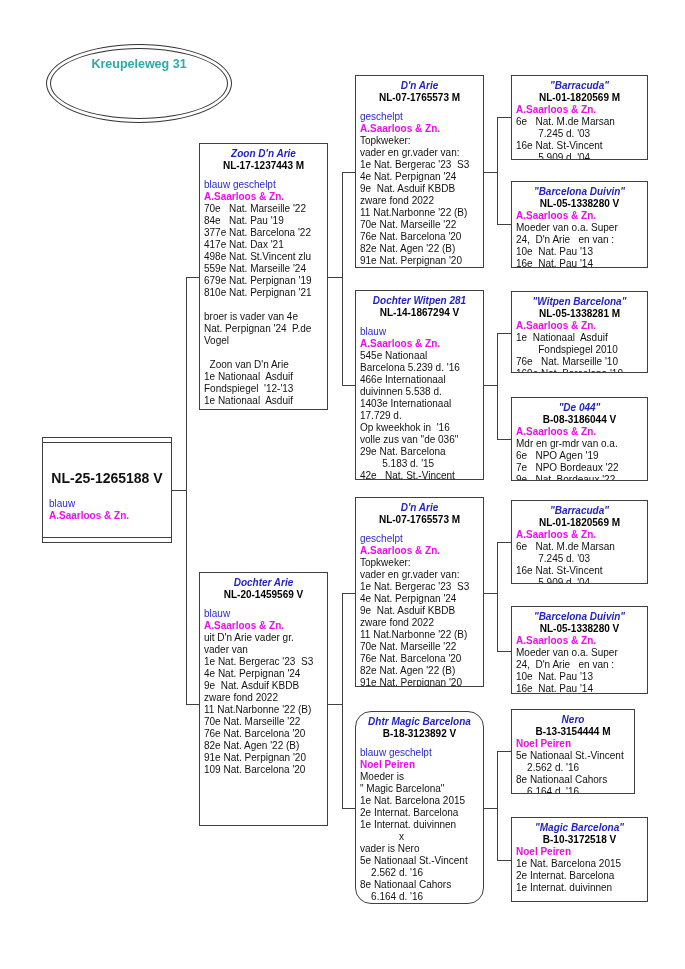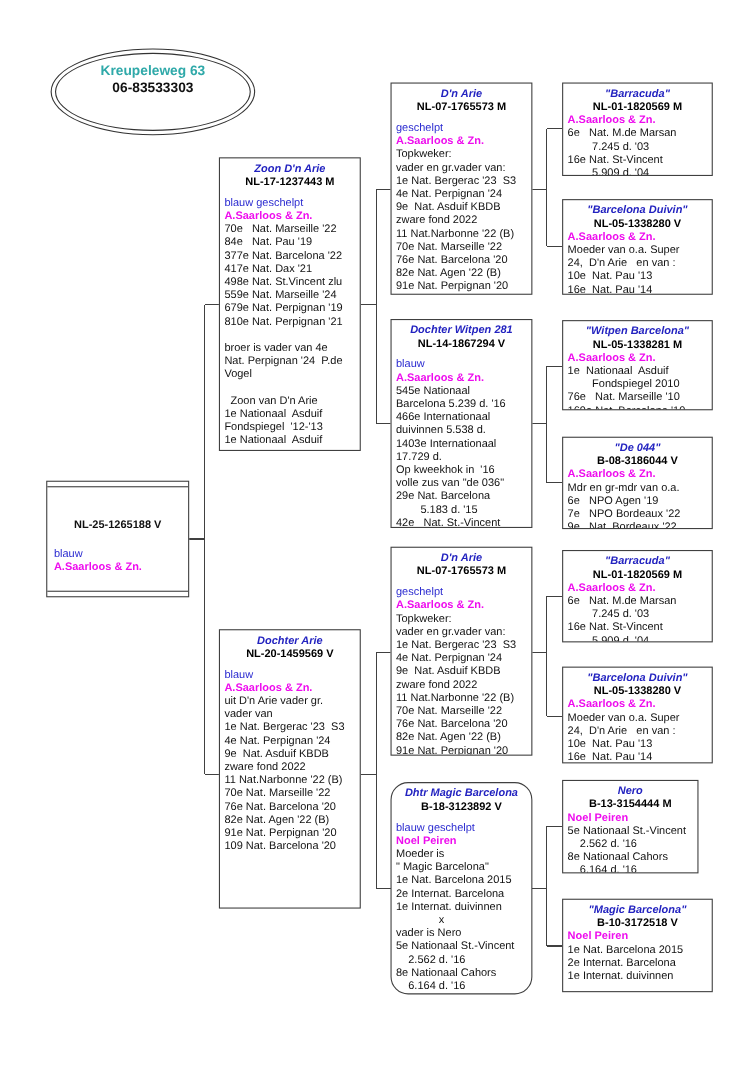--- a/index.html
+++ b/index.html
@@ -24,21 +24,21 @@
         font-size:10px;line-height:12px;box-sizing:border-box;}
   .bx-title{text-align:center;font-weight:bold;font-style:italic;color:#2323c0;margin-top:4px;}
   .bx-ring{text-align:center;font-weight:bold;color:#000;}
   .bx-color{color:#2a2ad0;margin-top:7px;padding-left:4px;white-space:pre;}
   .bx-owner{color:#ee0cee;font-weight:bold;padding-left:4px;white-space:pre;}
   .bx-line{padding-left:4px;white-space:pre;}
 
   
   .root .dbl{position:absolute;left:-1px;right:-1px;border-top:1px solid #404040;}
   .root .dbl.t{top:4px;} .root .dbl.b{bottom:4px;}
-  .root-ring{margin-top:34px;text-align:center;font-weight:bold;font-size:10px;}
+  .root-ring{margin-top:34px;text-align:center;font-weight:bold;font-size:14px;}
   .root-meta{margin-top:14px;}
   .root .bx-color{margin-top:0;padding-left:6px;}
   .root .bx-owner{padding-left:6px;}
 </style>
 </head>
 <body>
 
 <div class="canvas">
 
   <svg class="connectors" viewBox="0 0 685 969" shape-rendering="crispEdges">
@@ -47,22 +47,21 @@
       M328 277 H342 M342 172 V385 M342 172 H355 M342 385 H355
       M328 704 H342 M342 593 V808 M342 593 H355 M342 808 H355
       M484 172 H497 M497 117 V224 M497 117 H511 M497 224 H511
       M484 385 H497 M497 333 V439 M497 333 H511 M497 439 H511
       M484 593 H497 M497 542 V651 M497 542 H511 M497 651 H511
       M484 808 H497 M497 751 V860 M497 751 H511 M497 860 H511"></path>
   </svg>
 
   <div class="logo">
     <div class="logo-inner">
-      <div class="logo-l2">Kreupeleweg 63</div>
-      <div class="logo-l4">06-83533303</div>
+      <div class="logo-l2">Kreupeleweg 31</div>
     </div>
   </div>
 
   <div class="pbox root" style="left:42px;top:437px;width:130px;height:106px;">
     <div class="dbl t"></div>
     <div class="dbl b"></div>
     <div class="root-ring">NL-25-1265188 V</div>
     <div class="root-meta">
       <div class="bx-color">blauw</div>
       <div class="bx-owner">A.Saarloos &amp; Zn.</div>

